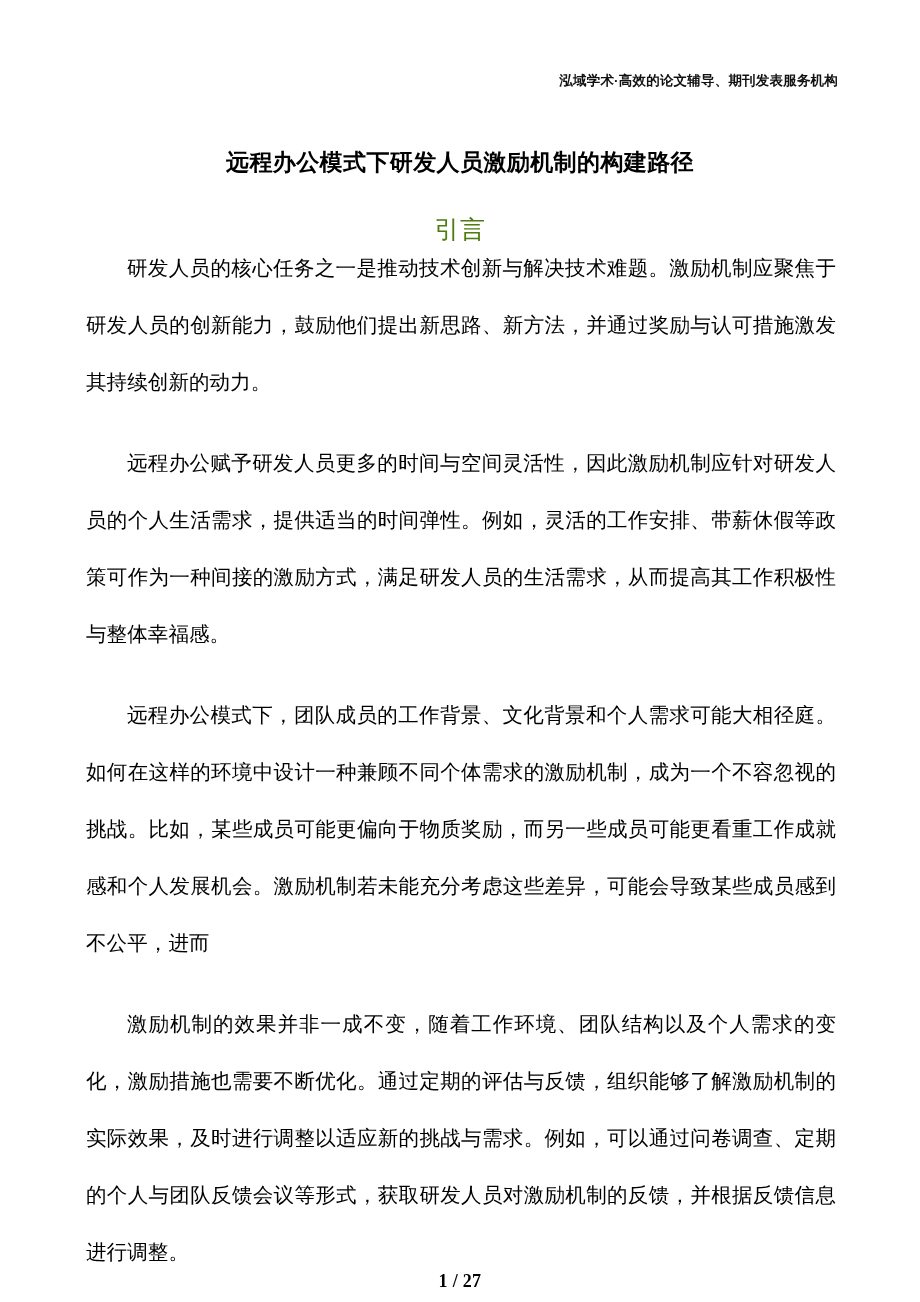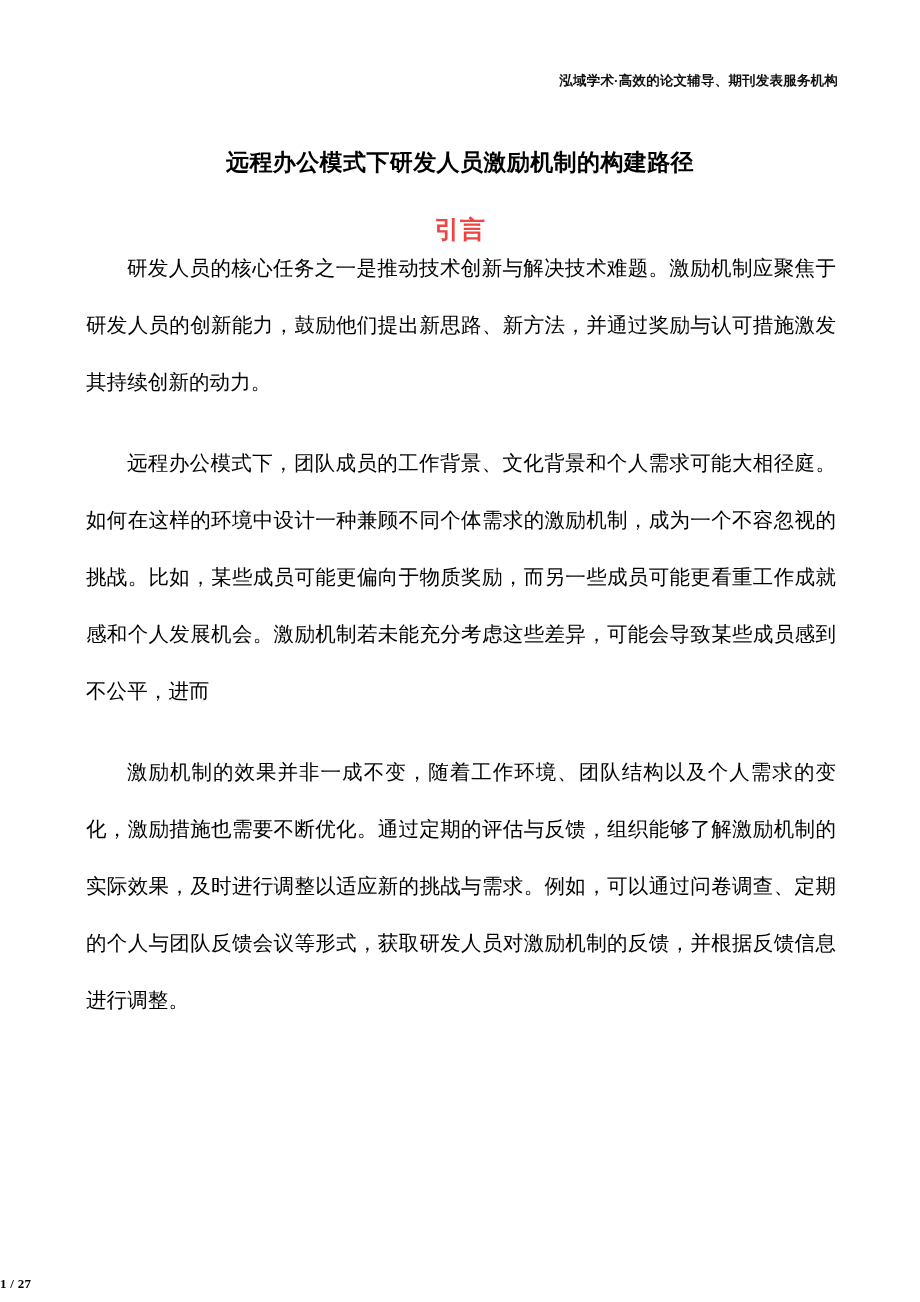--- a/index.html
+++ b/index.html
@@ -54,23 +54,23 @@
 
   
   .section-heading {
     position: absolute;
     top: 174px;
     left: 82px;
     right: 82px;
     text-align: center;
     font-family: "Liberation Sans", "DejaVu Sans", sans-serif;
     font-size: 25px;
-    font-weight: 700;
+    font-weight: 400;
     letter-spacing: 0.5px;
-    color: #ef4444;
+    color: #4d7c0f;
     line-height: 1.35;
   }
 
   
   .body-area {
     position: absolute;
     top: 222px;
     left: 86px;
     width: 750px;
   }
@@ -90,39 +90,41 @@
   .para:last-child {
     margin-bottom: 0;
   }
 
   
   .page-footer {
     position: absolute;
     bottom: 28px;
     left: 0;
     right: 0;
+    text-align: center;
     font-family: "Liberation Serif", "DejaVu Serif", serif;
-    font-size: 13px;
+    font-size: 18px;
     font-weight: 700;
     color: #000000;
     letter-spacing: 0.3px;
   }
 </style>
 </head>
 <body>
 
 <div class="page">
 
   <div class="page-header">泓域学术·高效的论文辅导、期刊发表服务机构</div>
 
   <h1 class="doc-title">远程办公模式下研发人员激励机制的构建路径</h1>
 
   <h2 class="section-heading">引言</h2>
 
   <div class="body-area">
     <p class="para">研发人员的核心任务之一是推动技术创新与解决技术难题。激励机制应聚焦于研发人员的创新能力，鼓励他们提出新思路、新方法，并通过奖励与认可措施激发其持续创新的动力。</p>
+    <p class="para">远程办公赋予研发人员更多的时间与空间灵活性，因此激励机制应针对研发人员的个人生活需求，提供适当的时间弹性。例如，灵活的工作安排、带薪休假等政策可作为一种间接的激励方式，满足研发人员的生活需求，从而提高其工作积极性与整体幸福感。</p>
     <p class="para">远程办公模式下，团队成员的工作背景、文化背景和个人需求可能大相径庭。如何在这样的环境中设计一种兼顾不同个体需求的激励机制，成为一个不容忽视的挑战。比如，某些成员可能更偏向于物质奖励，而另一些成员可能更看重工作成就感和个人发展机会。激励机制若未能充分考虑这些差异，可能会导致某些成员感到不公平，进而</p>
     <p class="para">激励机制的效果并非一成不变，随着工作环境、团队结构以及个人需求的变化，激励措施也需要不断优化。通过定期的评估与反馈，组织能够了解激励机制的实际效果，及时进行调整以适应新的挑战与需求。例如，可以通过问卷调查、定期的个人与团队反馈会议等形式，获取研发人员对激励机制的反馈，并根据反馈信息进行调整。</p>
   </div>
 
   <div class="page-footer">1 / 27</div>
 
 </div>
 
 </body></html>

